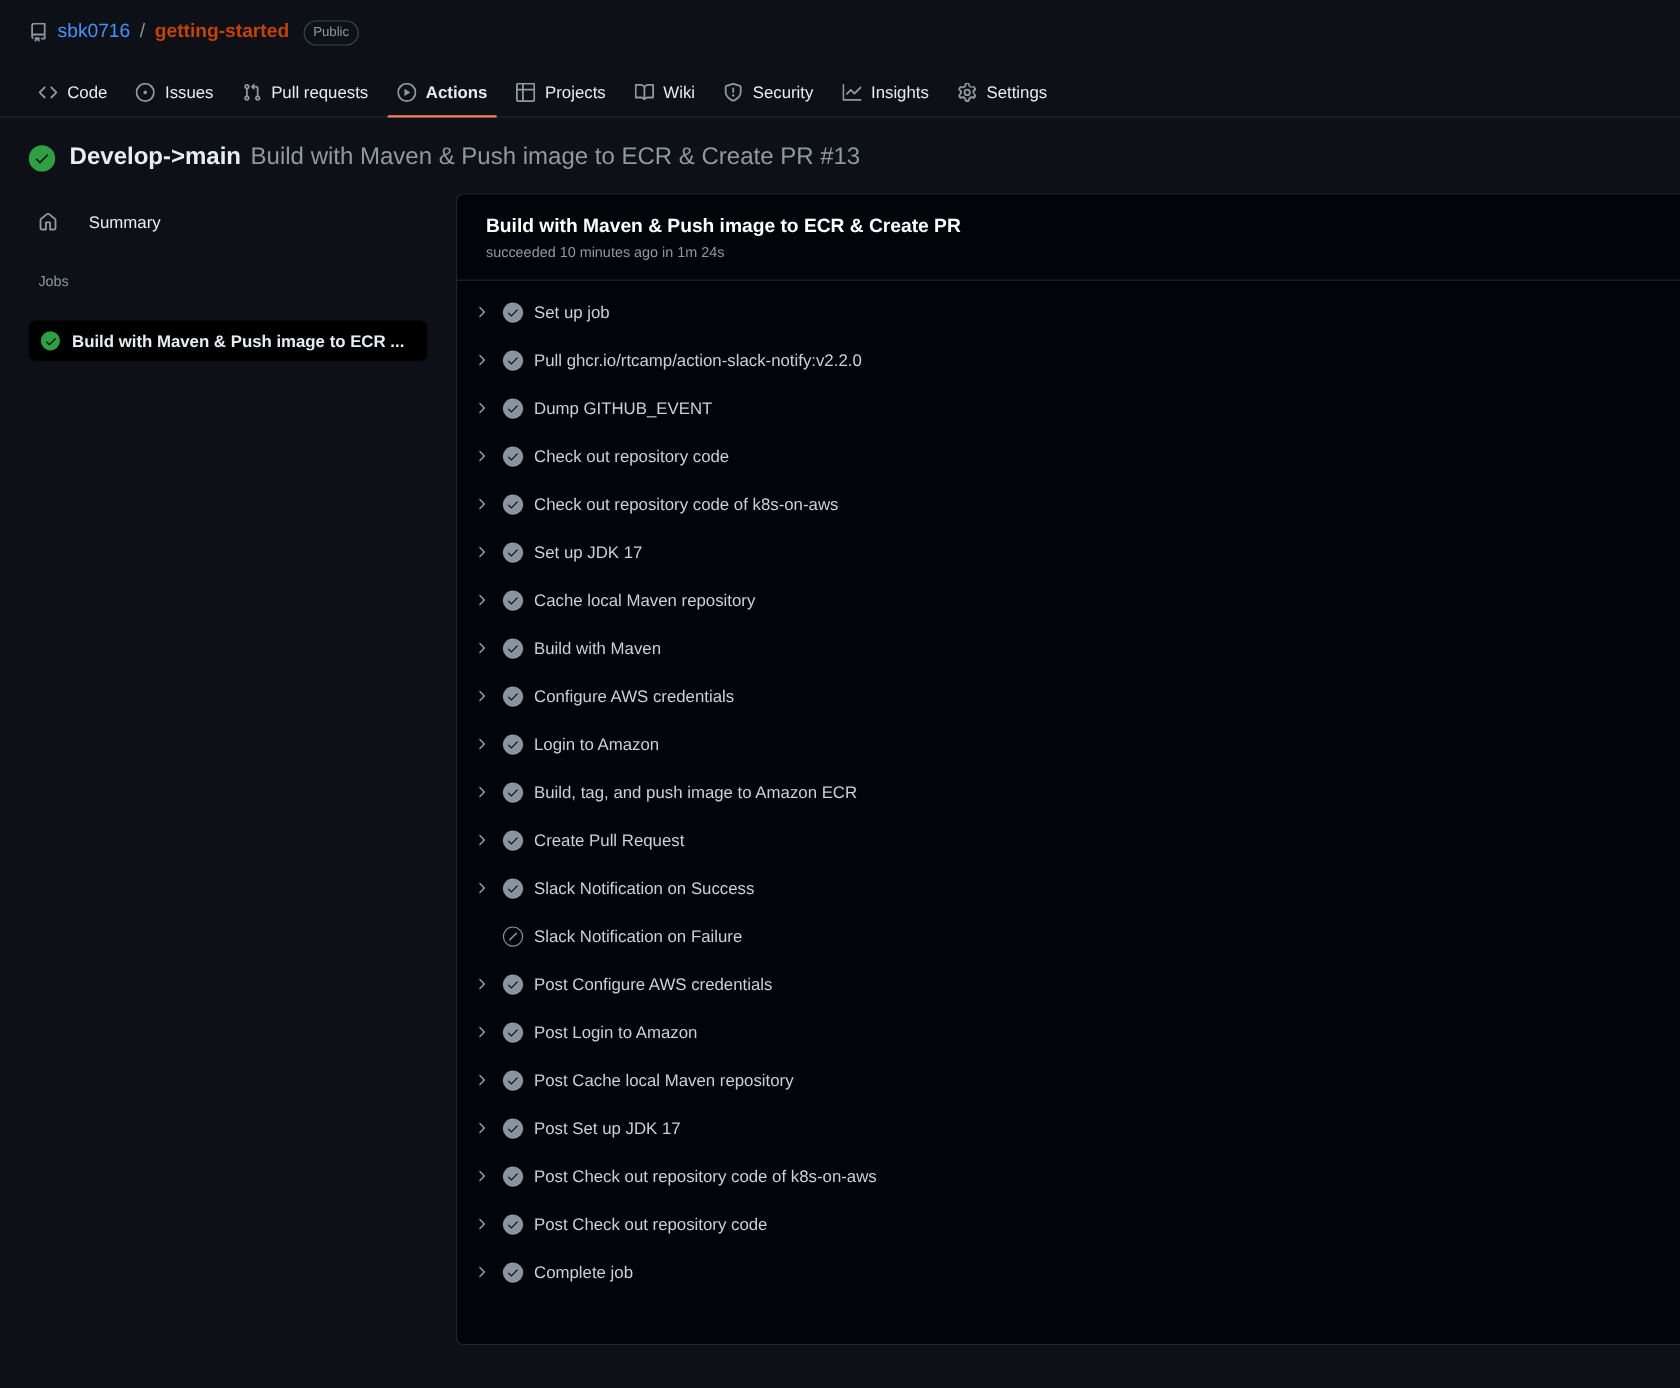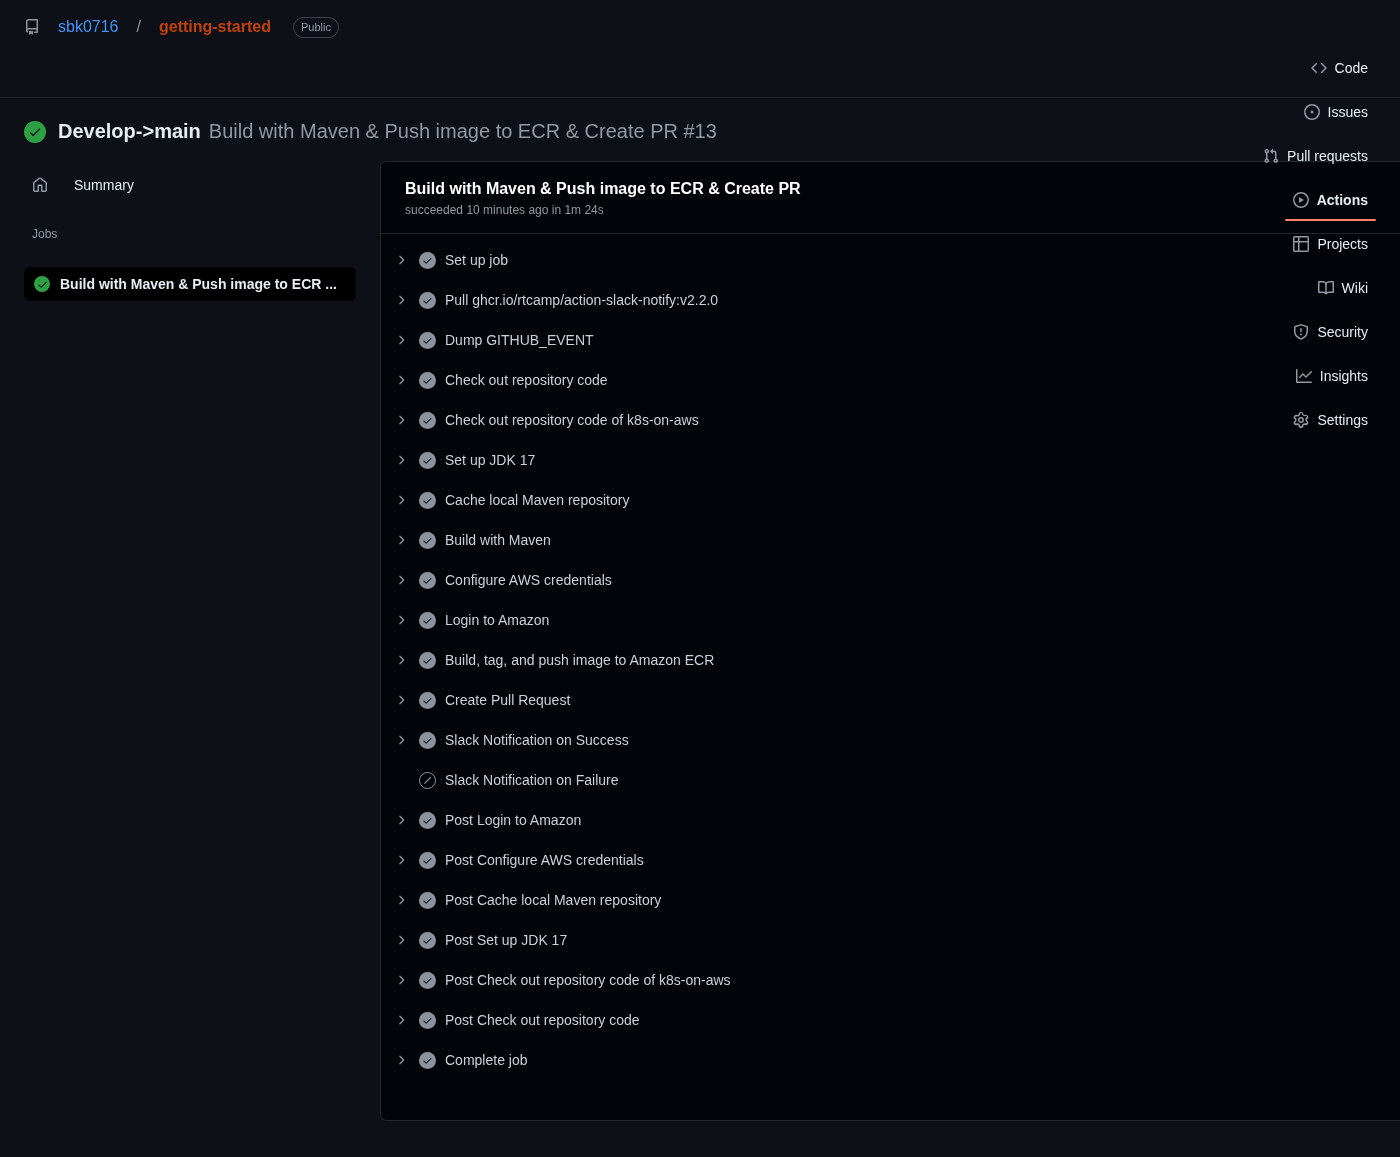--- a/index.html
+++ b/index.html
@@ -13,21 +13,21 @@
     overflow: hidden;
   }
 
   
   .repo-header {
     padding: 14px 24px 0 24px;
   }
   .repo-line {
     display: flex;
     align-items: center;
-    gap: 18px;
+    gap: 8px;
     height: 26px;
   }
   .repo-icon { color: #8b949e; display: flex; align-items: center; }
   .repo-owner {
     color: #4493f8;
     font-size: 16px;
     font-weight: 400;
     text-decoration: none;
   }
   .repo-sep { color: #8b949e; font-size: 16px; }
@@ -49,21 +49,20 @@
 
   
   .nav-tabs {
     display: flex;
     align-items: flex-end;
     gap: 8px;
     padding: 0 24px;
     margin-top: 12px;
     border-bottom: 1px solid #21262d;
     height: 46px;
-    flex-direction: column;
   }
   .nav-tab {
     display: flex;
     align-items: center;
     gap: 8px;
     padding: 8px 8px 12px 8px;
     font-size: 14px;
     color: #e6edf3;
     position: relative;
     cursor: pointer;
@@ -590,36 +589,36 @@
               <path d="M6.22 3.22a.75.75 0 0 1 1.06 0l4.25 4.25a.75.75 0 0 1 0 1.06l-4.25 4.25a.751.751 0 0 1-1.042-.018.751.751 0 0 1-.018-1.042L9.94 8 6.22 4.28a.75.75 0 0 1 0-1.06Z"></path>
             </svg>
           </span>
           <span class="step-status">
             <span class="step-dot-success">
               <svg width="11" height="11" viewBox="0 0 16 16" fill="#0d1117">
                 <path d="M13.78 4.22a.75.75 0 0 1 0 1.06l-7.25 7.25a.75.75 0 0 1-1.06 0L2.22 9.28a.751.751 0 0 1 .018-1.042.751.751 0 0 1 1.042-.018L6 10.94l6.72-6.72a.75.75 0 0 1 1.06 0Z"></path>
               </svg>
             </span>
           </span>
+          <span class="step-label">Post Configure AWS credentials</span>
+        </div>
+        <div class="step-row">
+          <span class="step-chevron">
+            <svg width="14" height="14" viewBox="0 0 16 16" fill="currentColor">
+              <path d="M6.22 3.22a.75.75 0 0 1 1.06 0l4.25 4.25a.75.75 0 0 1 0 1.06l-4.25 4.25a.751.751 0 0 1-1.042-.018.751.751 0 0 1-.018-1.042L9.94 8 6.22 4.28a.75.75 0 0 1 0-1.06Z"></path>
+            </svg>
+          </span>
+          <span class="step-status">
+            <span class="step-dot-success">
+              <svg width="11" height="11" viewBox="0 0 16 16" fill="#0d1117">
+                <path d="M13.78 4.22a.75.75 0 0 1 0 1.06l-7.25 7.25a.75.75 0 0 1-1.06 0L2.22 9.28a.751.751 0 0 1 .018-1.042.751.751 0 0 1 1.042-.018L6 10.94l6.72-6.72a.75.75 0 0 1 1.06 0Z"></path>
+              </svg>
+            </span>
+          </span>
           <span class="step-label">Post Login to Amazon</span>
-        </div>
-        <div class="step-row">
-          <span class="step-chevron">
-            <svg width="14" height="14" viewBox="0 0 16 16" fill="currentColor">
-              <path d="M6.22 3.22a.75.75 0 0 1 1.06 0l4.25 4.25a.75.75 0 0 1 0 1.06l-4.25 4.25a.751.751 0 0 1-1.042-.018.751.751 0 0 1-.018-1.042L9.94 8 6.22 4.28a.75.75 0 0 1 0-1.06Z"></path>
-            </svg>
-          </span>
-          <span class="step-status">
-            <span class="step-dot-success">
-              <svg width="11" height="11" viewBox="0 0 16 16" fill="#0d1117">
-                <path d="M13.78 4.22a.75.75 0 0 1 0 1.06l-7.25 7.25a.75.75 0 0 1-1.06 0L2.22 9.28a.751.751 0 0 1 .018-1.042.751.751 0 0 1 1.042-.018L6 10.94l6.72-6.72a.75.75 0 0 1 1.06 0Z"></path>
-              </svg>
-            </span>
-          </span>
-          <span class="step-label">Post Configure AWS credentials</span>
         </div>
         <div class="step-row">
           <span class="step-chevron">
             <svg width="14" height="14" viewBox="0 0 16 16" fill="currentColor">
               <path d="M6.22 3.22a.75.75 0 0 1 1.06 0l4.25 4.25a.75.75 0 0 1 0 1.06l-4.25 4.25a.751.751 0 0 1-1.042-.018.751.751 0 0 1-.018-1.042L9.94 8 6.22 4.28a.75.75 0 0 1 0-1.06Z"></path>
             </svg>
           </span>
           <span class="step-status">
             <span class="step-dot-success">
               <svg width="11" height="11" viewBox="0 0 16 16" fill="#0d1117">

